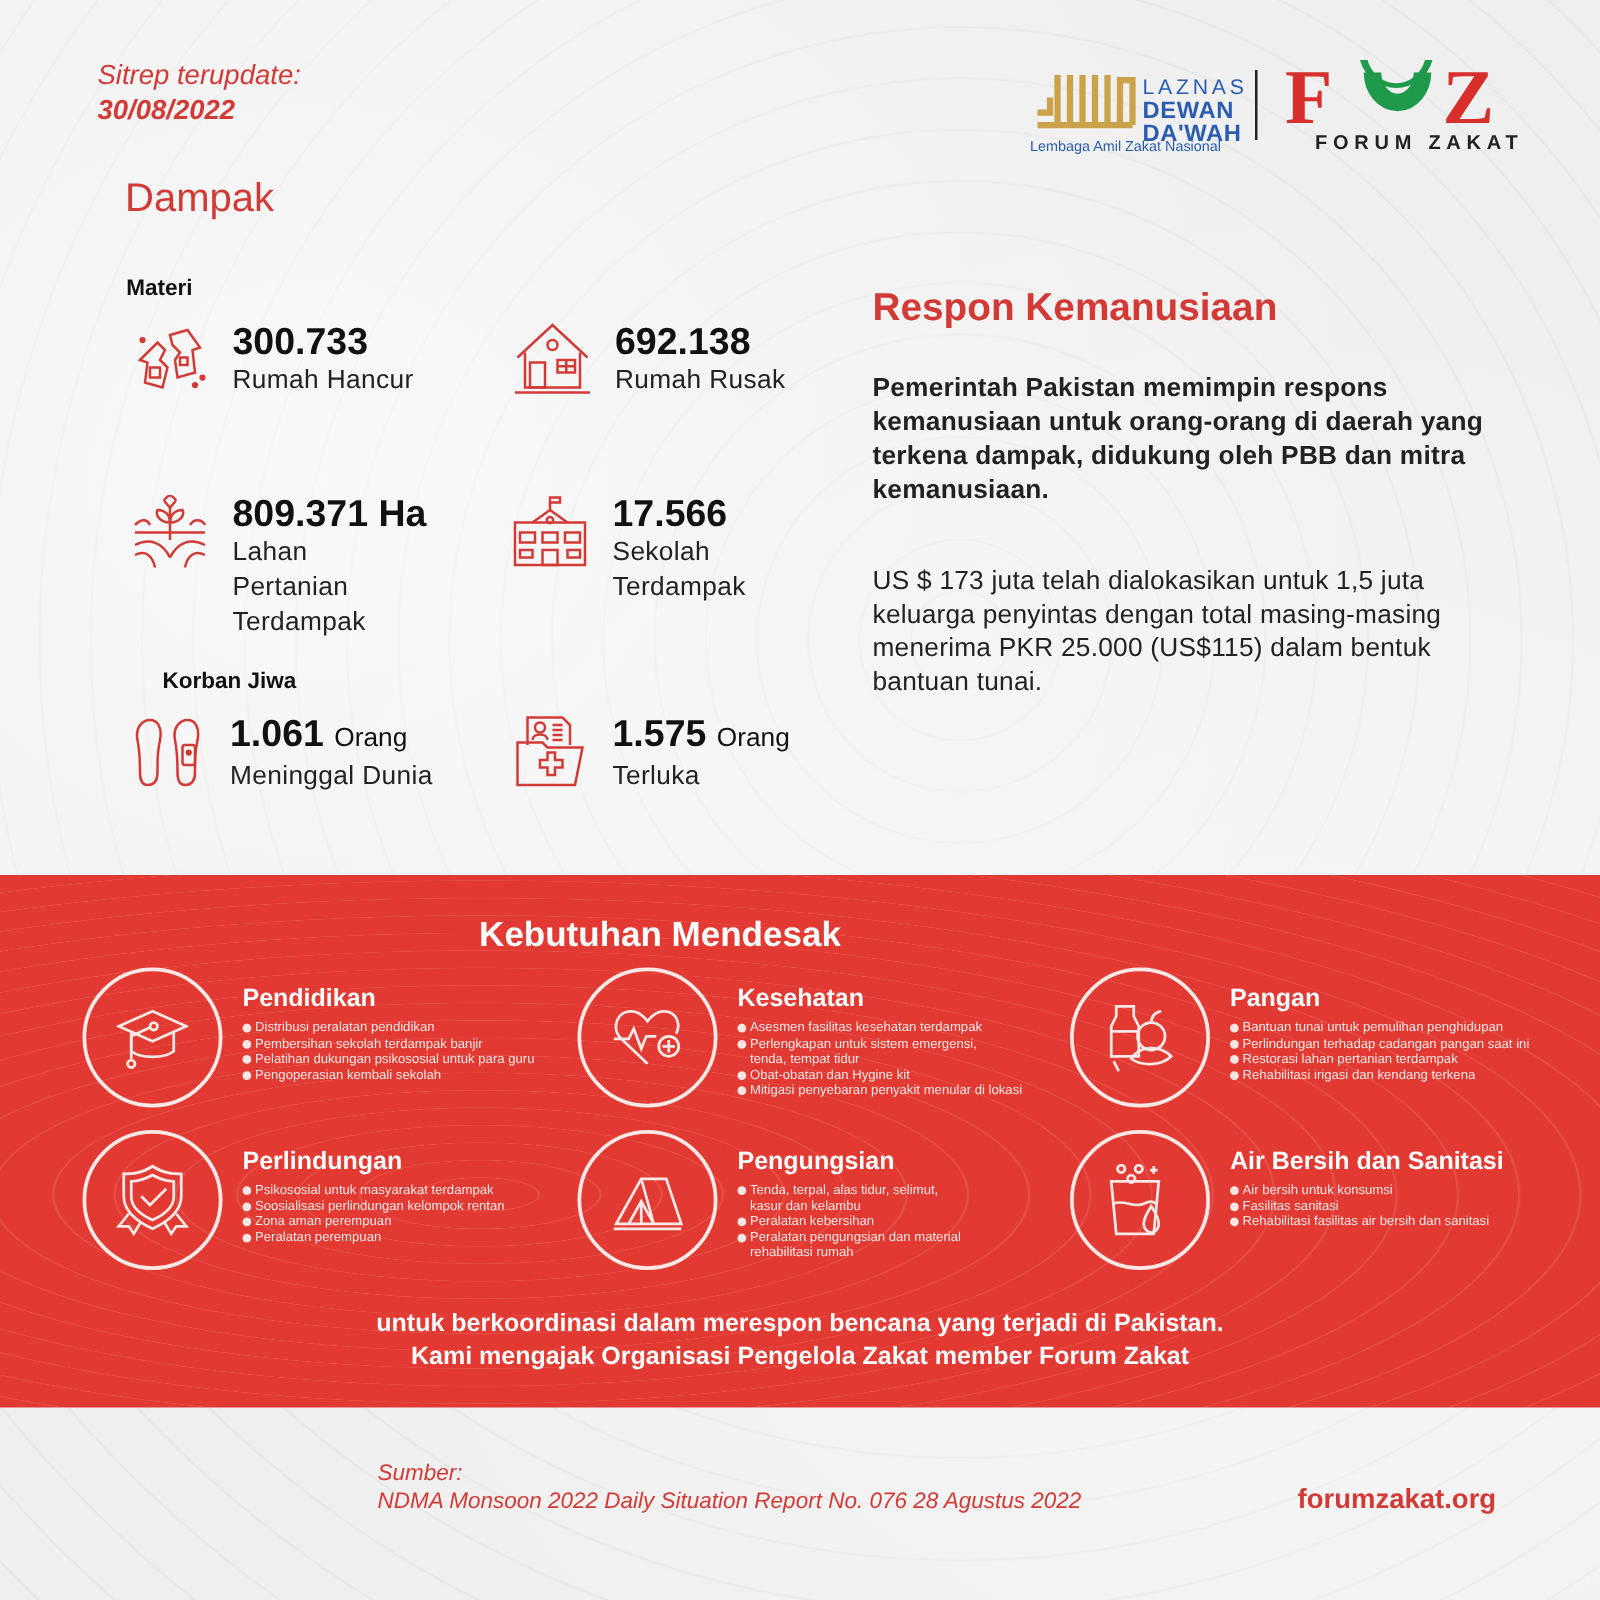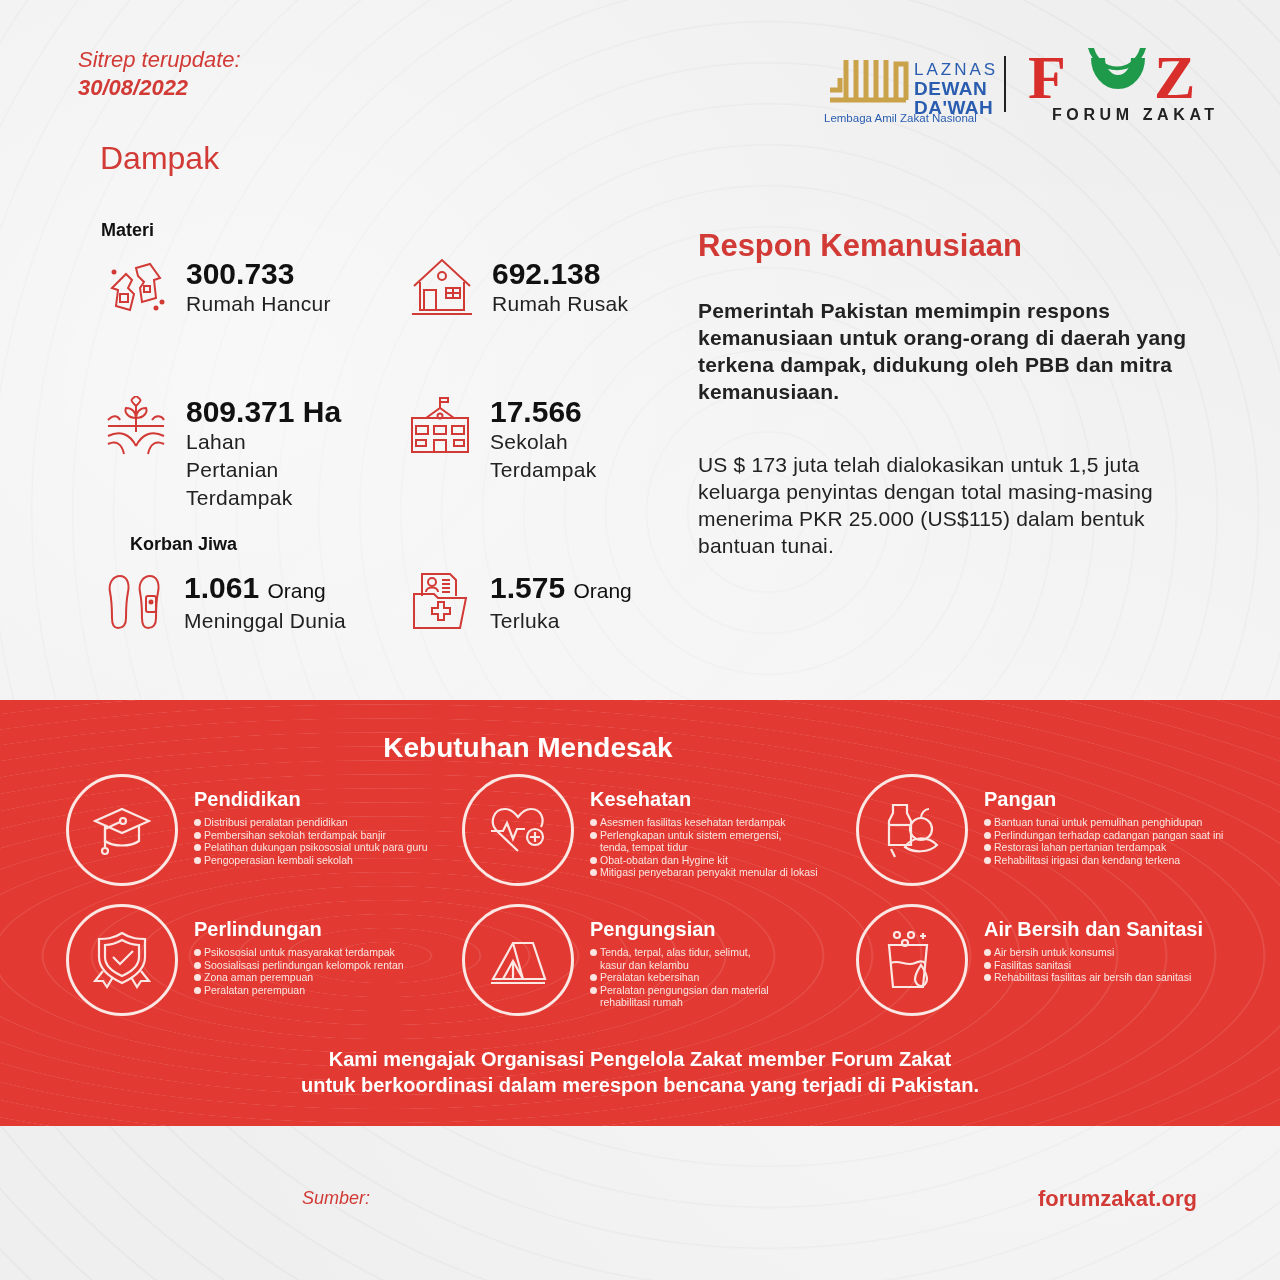--- a/index.html
+++ b/index.html
@@ -51,21 +51,21 @@
   .need { position: absolute; }
   .need .circle { position: absolute; left: 0; top: 0; width: 112px; height: 112px; border: 3px solid #fbe7e4; border-radius: 50%; }
   .need .circle svg { position: absolute; left: 24px; top: 24px; width: 58px; height: 58px; }
   .need .title { position: absolute; left: 128px; top: 14px; color: #fff; font-size: 20px; font-weight: bold; white-space: nowrap; }
   .need ul { position: absolute; left: 128px; top: 42px; list-style: none; width: 260px; }
   .need li { position: relative; padding-left: 10px; font-size: 10.5px; line-height: 12.6px; color: #fbe5e2; white-space: pre-line; }
   .need li::before { content: ""; position: absolute; left: 0; top: 3px; width: 7px; height: 7px; border-radius: 50%; background: #fbe5e2; }
   .closing { left: 0; width: 1280px; top: 1046px; text-align: center; color: #fff; font-size: 20px; line-height: 26px; font-weight: bold; }
 
   
-  .sumber { left: 302px; top: 1168px; color: #d23a36; font-style: italic; font-size: 18px; line-height: 21.5px; margin-top: 20px; }
+  .sumber { left: 302px; top: 1168px; color: #d23a36; font-style: italic; font-size: 18px; line-height: 21.5px; }
   .site { left: 1038px; top: 1186px; color: #d23a36; font-size: 22px; font-weight: bold; }
 </style>
 </head>
 <body>
 
 <div class="abs sitrep">
   <div>Sitrep terupdate:</div>
   <div class="date">30/08/2022</div>
 </div>
 
@@ -311,20 +311,21 @@
   </div>
   <div class="title">Air Bersih dan Sanitasi</div>
   <ul>
     <li>Air bersih untuk konsumsi</li>
     <li>Fasilitas sanitasi</li>
     <li>Rehabilitasi fasilitas air bersih dan sanitasi</li>
   </ul>
 </div>
 
 <div class="abs closing">
+  <div>untuk berkoordinasi dalam merespon bencana yang terjadi di Pakistan.</div>
   <div>Kami mengajak Organisasi Pengelola Zakat member Forum Zakat</div>
-  <div>untuk berkoordinasi dalam merespon bencana yang terjadi di Pakistan.</div>
 </div>
 
 <div class="abs sumber">
   <div>Sumber:</div>
+  <div>NDMA Monsoon 2022 Daily Situation Report No. 076 28 Agustus 2022</div>
 </div>
 <div class="abs site">forumzakat.org</div>
 
 </body></html>

